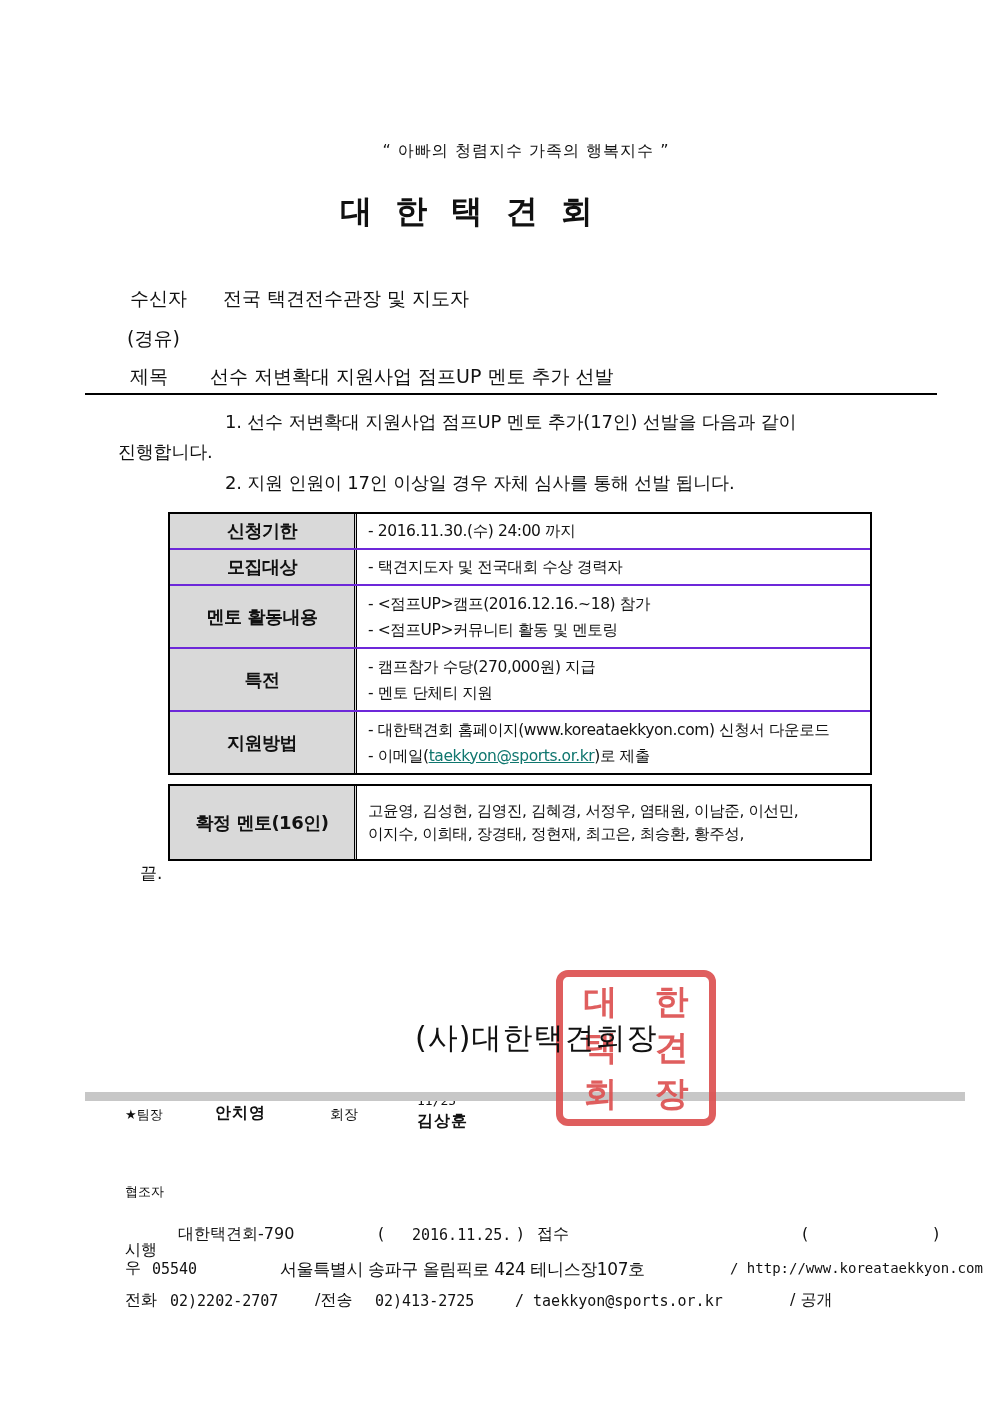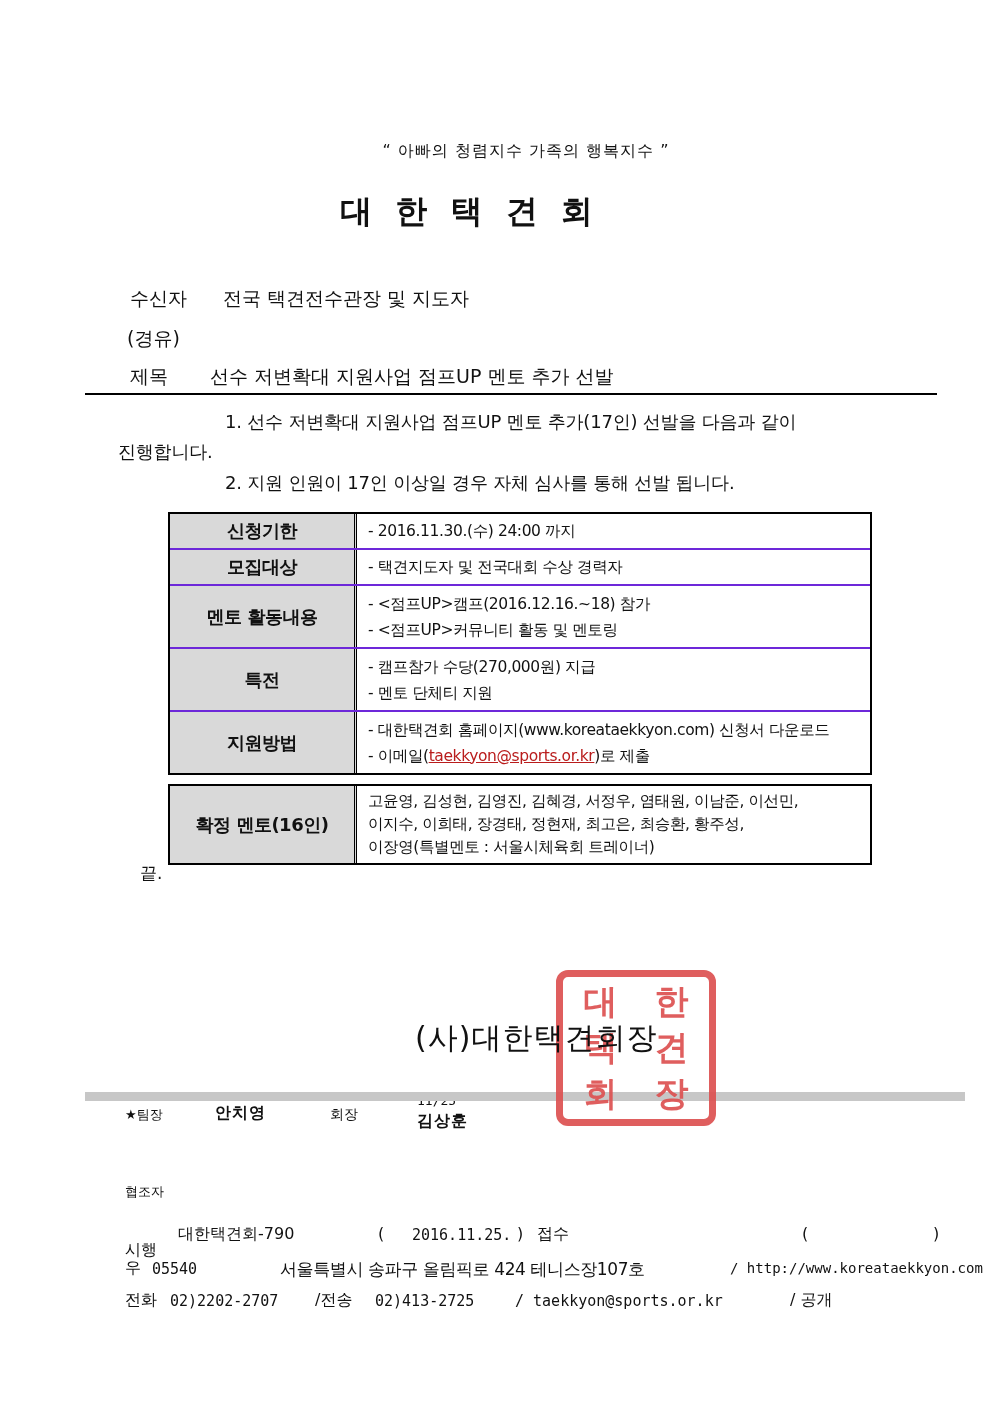--- a/index.html
+++ b/index.html
@@ -39,21 +39,21 @@
   }
   .t-value {
     flex:1; padding:4px 11px; display:flex; flex-direction:column; justify-content:center;
     overflow:hidden;
   }
   .t-line { font-size:15.5px; line-height:26px; white-space:nowrap; letter-spacing:-0.4px; }
   .r1 { min-height:34px; } .r2 { min-height:34px; }
   .r3,.r4,.r5 { min-height:61px; }
   .r6 { min-height:73px; }
   .r6 .t-line { line-height:23px; }
-  .email-link { color:#b91c1c; text-decoration:underline; }
+  .email-link { color:#0f766e; text-decoration:underline; }
 
   .signoff-title { top:1018px; left:385px; font-size:30px; letter-spacing:1px; z-index:3; }
   .gray-bar { top:1092px; left:85px; width:850px; height:9px; background:#c7c7c7; z-index:1; }
   .seal {
     top:970px; left:556px; width:142px; height:138px;
     border:7px solid #dd5252; border-radius:12px; z-index:2;
     display:grid; grid-template-columns:1fr 1fr; padding:2px;
     color:#dd5252; opacity:0.93;
   }
   .seal span { display:flex; align-items:center; justify-content:center; font-size:34px; font-weight:bold; }
@@ -146,21 +146,20 @@
       </div>
     </div>
   </div>
 
   <div class="doc-table tbl-mentor">
     <div class="t-row r6">
       <div class="t-label">확정 멘토(16인)</div>
       <div class="t-value">
         <div class="t-line">고윤영, 김성현, 김영진, 김혜경, 서정우, 염태원, 이남준, 이선민,</div>
         <div class="t-line">이지수, 이희태, 장경태, 정현재, 최고은, 최승환, 황주성,</div>
-        <div class="t-line">이장영(특별멘토 : 서울시체육회 트레이너)</div>
       </div>
     </div>
   </div>
 
   <div class="abs end-mark">끝.</div>
 
   <div class="abs signoff-title">(사)대한택견회장</div>
 
   <div class="abs seal">
     <span>대</span>

